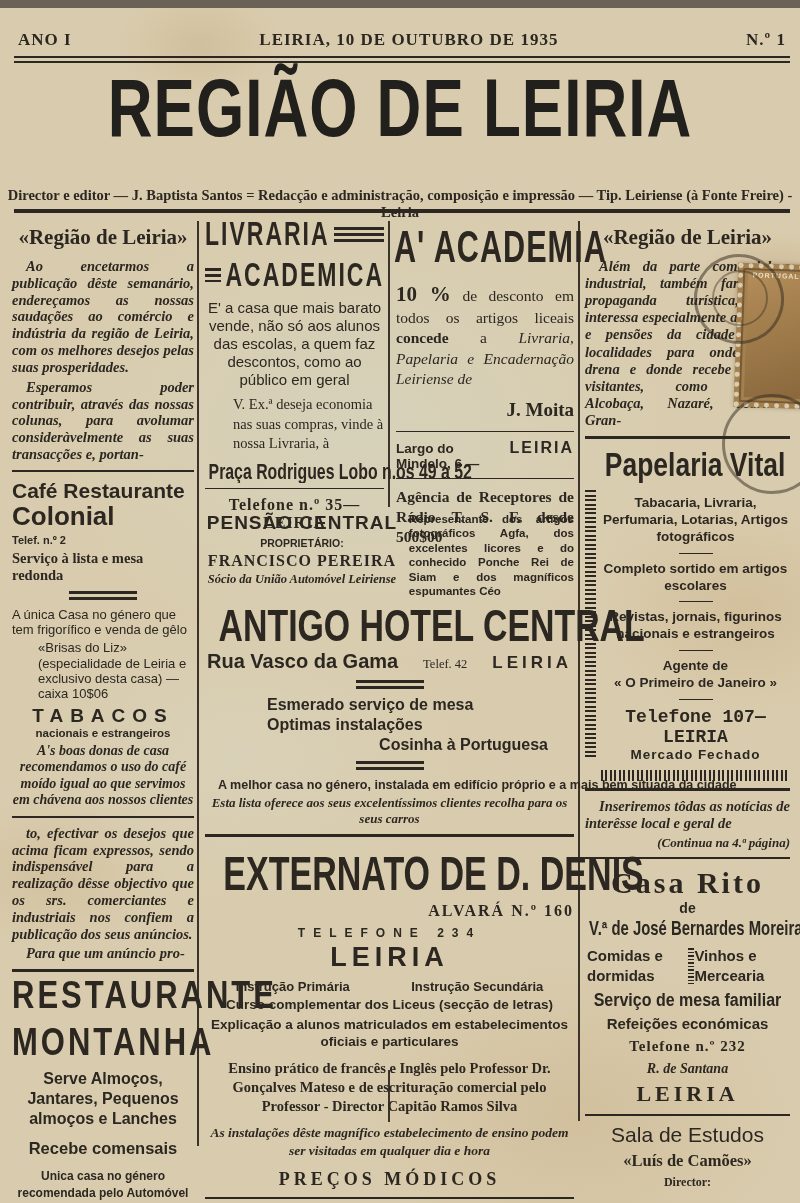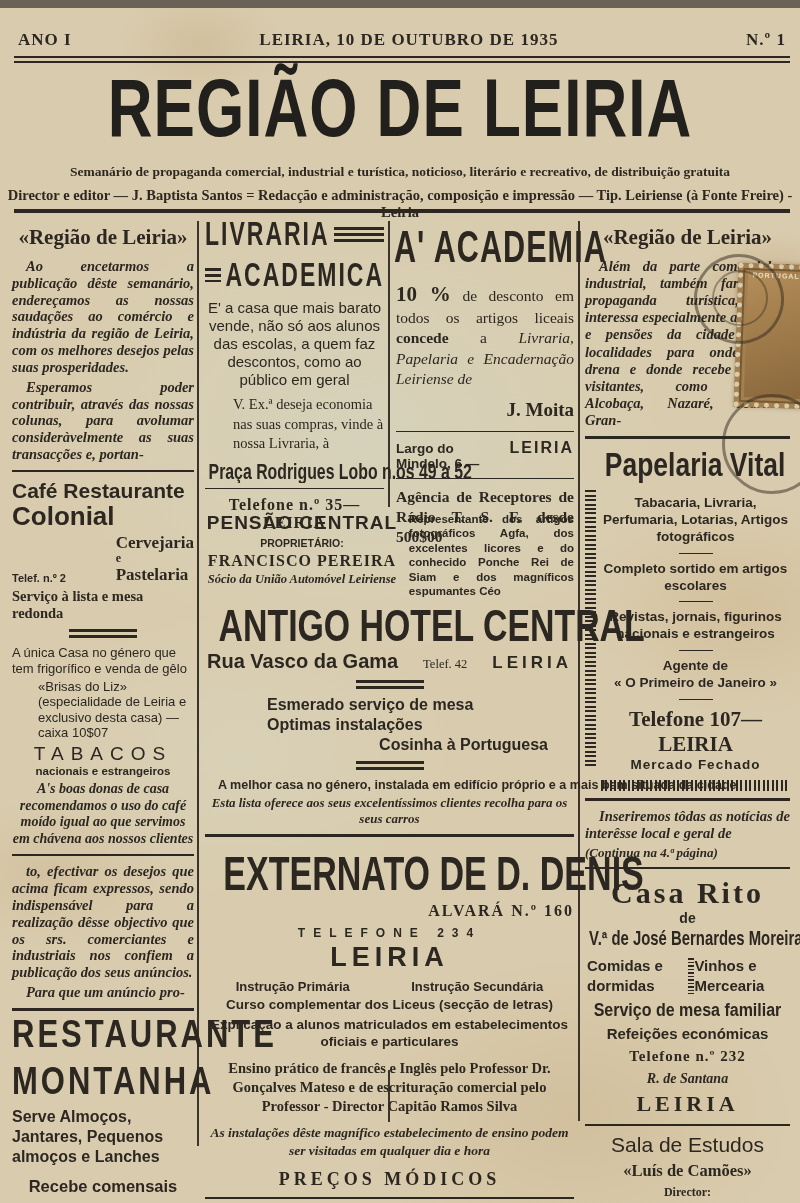--- a/index.html
+++ b/index.html
@@ -57,28 +57,28 @@
 
   .colonial .n1{font-size:21px;font-weight:bold;font-family:"Liberation Sans",sans-serif;}
   .colonial .n2{font-size:26px;font-weight:bold;font-family:"Liberation Sans",sans-serif;margin-top:-2px;}
   .col-row{display:flex;justify-content:space-between;align-items:flex-end;margin-top:2px;}
   .col-row .ph{font-size:11px;font-weight:bold;font-family:"Liberation Sans",sans-serif;}
   .cerv{font-size:17px;font-weight:bold;line-height:1.1;text-align:left;}
   .cerv .e{font-size:12px;display:block;}
   .svc{font-size:14.5px;font-weight:bold;margin-top:4px;}
   .note-s{font-size:13px;font-family:"Liberation Sans",sans-serif;line-height:1.18;margin:3px 0;}
   .note-ind{padding-left:26px;}
-  .tab{font-size:19px;font-weight:normal;letter-spacing:7px;text-align:center;margin-top:3px;
+  .tab{font-size:19px;font-weight:bold;letter-spacing:7px;text-align:center;margin-top:3px;
        font-family:"Liberation Sans",sans-serif;}
   .tabsub{font-size:11.5px;font-weight:bold;text-align:center;font-family:"Liberation Sans",sans-serif;margin-bottom:4px;}
   .note-i{font-size:14px;font-style:italic;font-weight:bold;line-height:1.18;text-align:center;margin:4px 0;}
 
   .mont .t{font-family:"Liberation Sans",sans-serif;font-weight:bold;font-size:31px;letter-spacing:3px;
            text-align:center;line-height:1.22;transform:scaleY(1.25);transform-origin:50% 40%;margin:6px 0 14px;}
-  .mont .l1{font-size:16px;font-weight:bold;font-family:"Liberation Sans",sans-serif;line-height:1.25;margin-top:6px;}
+  .mont .l1{font-size:16px;font-weight:bold;font-family:"Liberation Sans",sans-serif;text-align:center;line-height:1.25;margin-top:6px;}
   .mont .l2{font-size:16.5px;font-weight:bold;font-family:"Liberation Sans",sans-serif;text-align:center;margin:10px 0;}
   .mont .l3{font-size:12px;font-weight:bold;font-family:"Liberation Sans",sans-serif;text-align:center;line-height:1.4;margin:10px 0 6px;}
 
   .liv .row{display:flex;align-items:center;gap:4px;}
   .liv .t{font-family:"Liberation Sans",sans-serif;font-weight:bold;font-size:23px;letter-spacing:2px;
           transform:scaleY(1.45);transform-origin:50% 55%;display:inline-block;}
   .liv p.p1{font-size:15px;font-family:"Liberation Sans",sans-serif;line-height:1.2;text-align:center;margin:10px 0 6px;}
   .liv p.p2{font-size:14.5px;line-height:1.35;margin:6px 0 6px 28px;}
   .liv .addr{font-family:"Liberation Sans",sans-serif;font-weight:bold;font-size:16.5px;white-space:nowrap;
              text-align:center;transform:scale(0.96,1.3);transform-origin:50% 50%;margin:8px 0 6px;}
@@ -134,26 +134,26 @@
   .ed4 p{font-size:14.5px;line-height:1.18;font-style:italic;font-weight:bold;text-indent:14px;text-align:justify;margin:2px 0;}
   .pv{position:relative;padding-left:16px;}
   .pv .t{font-family:"Liberation Sans",sans-serif;font-weight:bold;font-size:27px;white-space:nowrap;
          transform:scale(0.98,1.25);transform-origin:50% 55%;display:inline-block;margin:4px 0 8px;}
   .pv .side{position:absolute;left:0;top:44px;bottom:24px;width:11px;
             background:repeating-linear-gradient(to bottom,#2c2720 0 2px,transparent 2px 4.5px);}
   .pv .bstripe{height:11px;margin:8px 0 0;
             background:repeating-linear-gradient(90deg,#2c2720 0 2px,transparent 2px 4.5px);}
   .pv .item{font-size:13.5px;font-weight:bold;font-family:"Liberation Sans",sans-serif;text-align:center;line-height:1.25;margin:6px 0;}
   .pv .mini{width:34px;height:1px;background:#2c2720;margin:7px auto;}
-  .pv .ph{font-size:21px;font-weight:bold;text-align:center;margin-top:4px;}
+  .pv .ph{font-size:18px;font-weight:bold;text-align:center;margin-top:4px;font-family:Liberation Mono, monospace;}
   .pv .mk{font-size:13.5px;font-weight:bold;font-family:"Liberation Sans",sans-serif;text-align:center;letter-spacing:1px;}
 
   .cont4 p{font-size:14.5px;font-style:italic;font-weight:bold;line-height:1.2;text-align:justify;margin:2px 0;}
   .cont4 .p2{text-indent:14px;}
-  .cont4 .p3{font-size:13px;text-align:left;text-indent:0;}
+  .cont4 .p3{font-size:13px;text-align:right;text-indent:0;}
 
   .cr .t{font-size:30px;font-weight:bold;letter-spacing:3px;text-align:center;margin:4px 0 0;}
   .cr .de{font-size:14px;font-weight:bold;text-align:center;font-family:"Liberation Sans",sans-serif;}
   .cr .ow{font-size:15.5px;font-weight:bold;font-family:"Liberation Sans",sans-serif;white-space:nowrap;
           text-align:center;transform:scale(0.96,1.25);transform-origin:50% 50%;margin:4px 0 8px;}
   .cr .row{display:flex;justify-content:space-between;align-items:center;margin:2px 2px 6px;}
   .cr .cell{font-size:15px;font-weight:bold;font-family:"Liberation Sans",sans-serif;line-height:1.3;}
   .cr-div{width:9px;height:36px;background:repeating-linear-gradient(to bottom,#2c2720 0 1.5px,transparent 1.5px 3.5px);}
   .cr .s1{font-size:16px;font-weight:bold;font-family:"Liberation Sans",sans-serif;text-align:center;
           transform:scaleY(1.15);margin:6px 0;}
@@ -183,21 +183,20 @@
 <div class="page">
 
   <div class="topbar">
     <span>ANO I</span>
     <span>LEIRIA, 10 DE OUTUBRO DE 1935</span>
     <span>N.º 1</span>
   </div>
   <div class="dbl-rule"></div>
 
   <div class="mh-title">REGIÃO DE LEIRIA</div>
-  <div class="mh-sub">Semanário de propaganda comercial, industrial e turística, noticioso, literário e recreativo, de distribuição gratuita</div>
   <div class="mh-editor">Director e editor — J. Baptista Santos = Redacção e administração, composição e impressão — Tip. Leiriense (à Fonte Freire) - Leiria</div>
   <div class="head-rule"></div>
 
   <div class="vr vr1"></div>
   <div class="vr vr2"></div>
   <div class="vr vr3"></div>
   <div class="vr vr4"></div>
 
   <div class="col col1">
     <div class="ed">
@@ -205,30 +204,25 @@
       <p>Ao encetarmos a publicação dêste semanário, endereçamos as nossas saudações ao comércio e indústria da região de Leiria, com os melhores desejos pelas suas prosperidades.</p>
       <p>Esperamos poder contribuir, através das nossas colunas, para avolumar consideràvelmente as suas transacções e, portan-</p>
     </div>
     <div class="rule2"></div>
 
     <div class="colonial">
       <div class="n1">Café Restaurante</div>
       <div class="n2">Colonial</div>
       <div class="col-row">
         <span class="ph">Telef. n.º 2</span>
-        <span class="cerv">
-          <span>Cervejaria</span>
-          <span class="e">e</span>
-          <span>Pastelaria</span>
-        </span>
       </div>
       <div class="svc">Serviço à lista e mesa redonda</div>
       <div class="orn"></div>
       <div class="note-s">A única Casa no género que tem frigorífico e venda de gêlo</div>
-      <div class="note-s note-ind">«Brisas do Liz» (especialidade de Leiria e exclusivo desta casa) — caixa 10$07</div>
+      <div class="note-s note-ind">«Brisas do Liz» (especialidade de Leiria e exclusivo desta casa) — caixa 10$06</div>
       <div class="tab">TABACOS</div>
       <div class="tabsub">nacionais e estrangeiros</div>
       <div class="note-i">A's boas donas de casa recomendamos o uso do café moído igual ao que servimos em chávena aos nossos clientes</div>
     </div>
     <div class="rule2"></div>
 
     <div class="ed">
       <p>to, efectivar os desejos que acima ficam expressos, sendo indispensável para a realização dêsse objectivo que os srs. comerciantes e industriais nos confiem a publicação dos seus anúncios.</p>
       <p>Para que um anúncio pro-</p>
     </div>

